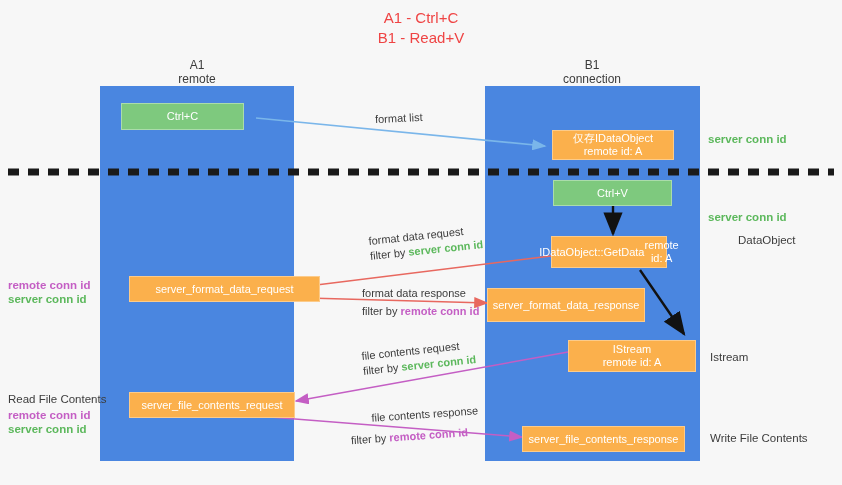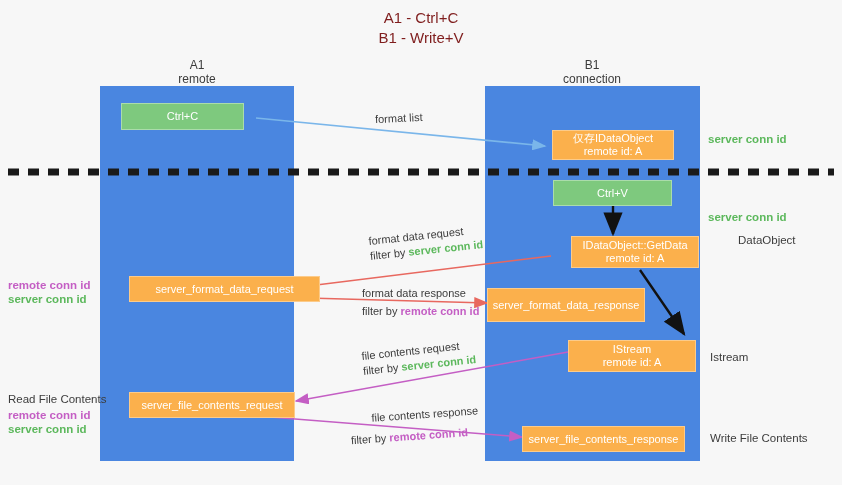--- a/index.html
+++ b/index.html
@@ -11,21 +11,21 @@
     overflow:hidden;
   }
   #stage{position:absolute;left:0;top:0;width:842px;height:485px;}
   svg#wires{position:absolute;left:0;top:0;width:842px;height:485px;pointer-events:none;}
 
   .abs{position:absolute;}
 
   
   .title{
     left:0;top:8px;width:842px;text-align:center;
-    font-size:15px;color:#7f1d1d;line-height:20px;
+    font-size:15px;color:#ef4444;line-height:20px;
   }
 
   
   .col-head{
     text-align:center;font-size:12px;color:#3c3c3c;line-height:14px;width:200px;
   }
 
   
   .lane{background:#4a86e0;}
   #lane-a1{left:100px;top:86px;width:194px;height:375px;}
@@ -52,21 +52,21 @@
   }
   .elabel b{font-weight:bold;}
 </style>
 </head>
 <body>
 
 <div id="stage">
 
   <div class="abs title">
     <div>A1 - Ctrl+C</div>
-    <div>B1 - Write+V</div>
+    <div>B1 - Read+V</div>
   </div>
 
   <div class="abs col-head" style="left:97px;top:58px;">
     <div>A1</div>
     <div>remote</div>
   </div>
   <div class="abs col-head" style="left:492px;top:58px;">
     <div>B1</div>
     <div>connection</div>
   </div>
@@ -112,21 +112,21 @@
   </div>
   <div class="abs box green" style="left:553px;top:180px;width:119px;height:26px;">
     <span>Ctrl+V</span>
   </div>
 
   <div class="abs box orange" style="left:552px;top:130px;width:122px;height:30px;flex-direction:column;">
     <span>仅存IDataObject</span>
     <span>remote id: A</span>
   </div>
 
-  <div class="abs box orange" style="left:551px;top:236px;width:128px;height:32px;flex-direction:column;margin-left:20px;">
+  <div class="abs box orange" style="left:551px;top:236px;width:116px;height:32px;flex-direction:row;">
     <span>IDataObject::GetData</span>
     <span>remote id: A</span>
   </div>
 
   <div class="abs box orange" style="left:568px;top:340px;width:128px;height:32px;flex-direction:column;">
     <span>IStream</span>
     <span>remote id: A</span>
   </div>
 
   <div class="abs box orange" style="left:487px;top:288px;width:158px;height:34px;">

